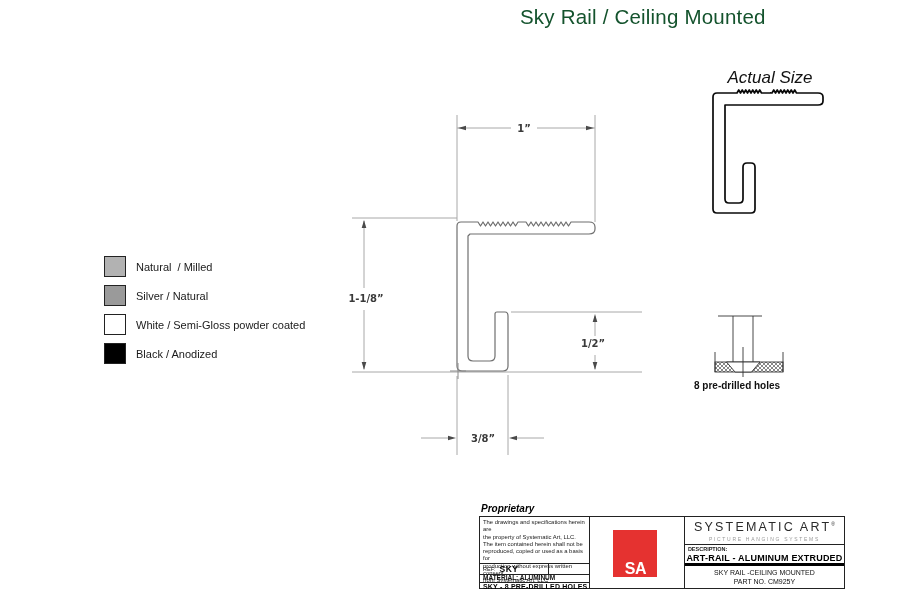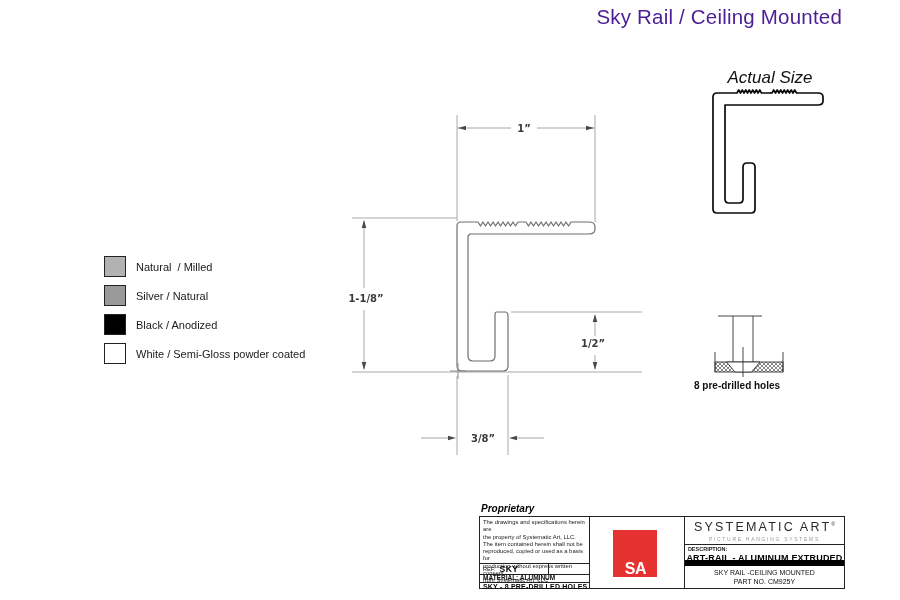--- a/index.html
+++ b/index.html
@@ -1,22 +1,22 @@
 <!DOCTYPE html>
 <html><head>
 <meta charset="utf-8">
 <style>
   * { margin:0; padding:0; box-sizing:border-box; }
   html,body { width:900px; height:600px; background:#fff; overflow:hidden; }
   body { font-family:"Liberation Sans", sans-serif; color:#1c1c1c; position:relative; }
   .abs { position:absolute; }
 
   
-  .page-title { left:520px; top:5px; width:322px; text-align:right;
-    font-size:20.5px; font-weight:400; letter-spacing:0.2px; color:#4c1d95; }
+  .page-title { left:520px; top:5px; width:322px; text-align:left;
+    font-size:20.5px; font-weight:400; letter-spacing:0.2px; color:#14532d; }
 
   
   .actual-label { left:700px; top:68px; width:140px; text-align:center;
     font-style:italic; font-size:17px; color:#111; }
 
   
   .colors { left:96px; top:256px; }
   .colors-heading { font-size:11.5px; font-weight:bold; color:#000; margin-bottom:16px; }
   .color-row { display:flex; align-items:center; margin-bottom:8px; height:21px;padding-left:8px; }
   .swatch { width:22px; height:21px; border:1px solid #222; flex:0 0 auto; }
@@ -47,21 +47,21 @@
     font-size:7px; font-weight:bold; line-height:1; color:#000; letter-spacing:0.2px; }
 
   .logo { position:absolute; left:23px; top:13px; width:44px; height:47px;
     display:flex; align-items:flex-end; justify-content:center; }
   .logo-text { color:#fff; font-weight:bold; font-size:16px; line-height:1; padding-bottom:0; letter-spacing:-0.5px; }
 
   .tbr-header { height:29px; border-bottom:1px solid #222; text-align:center; padding-top:4px; }
   .company { font-size:12.5px; letter-spacing:2.2px; color:#2a2a2a; line-height:1.1; white-space:nowrap; }
   .company sup { font-size:5px; letter-spacing:0; }
   .tagline { font-size:5px; letter-spacing:1.7px; color:#999; margin-top:1px; }
-  .tbr-desc { height:21px; border-bottom:6px solid #000000; position:relative; text-align:center; }
+  .tbr-desc { height:21px; border-bottom:3px solid #000000; position:relative; text-align:center; }
   .desc-label { position:absolute; left:3px; top:1px; font-size:5.5px; font-weight:bold; color:#222; }
   .desc-value { padding-top:8px; font-size:9px; font-weight:bold; color:#000; letter-spacing:0.2px; white-space:nowrap; }
   .tbr-part { height:22px; text-align:center; padding-top:2px; }
   .product-line { font-size:7px; color:#111; line-height:9px; }
   .partno-line { font-size:7px; color:#111; line-height:9px; }
 </style>
 </head>
 <body>
 
 <div class="abs page-title">Sky Rail / Ceiling Mounted</div>
@@ -144,26 +144,26 @@
 <div class="abs colors">
   <div class="color-row">
     <span class="swatch" style="background-color: rgb(178, 178, 178);"></span>
     <span class="color-label">Natural  / Milled</span>
   </div>
   <div class="color-row">
     <span class="swatch" style="background-color: rgb(154, 154, 154);"></span>
     <span class="color-label">Silver / Natural</span>
   </div>
   <div class="color-row">
+    <span class="swatch" style="background-color: rgb(255, 255, 255);"></span>
+    <span class="color-label">White / Semi-Gloss powder coated</span>
+  </div>
+  <div class="color-row">
     <span class="swatch" style="background-color: rgb(0, 0, 0);"></span>
     <span class="color-label">Black / Anodized</span>
-  </div>
-  <div class="color-row">
-    <span class="swatch" style="background-color: rgb(255, 255, 255);"></span>
-    <span class="color-label">White / Semi-Gloss powder coated</span>
   </div>
 </div>
 
 <div class="abs prop-heading">Proprietary</div>
 
 <div class="abs tb">
   <div class="tb-left">
     <div class="prop-text">
       <div>The drawings and specifications herein are</div>
       <div>the property of Systematic Art, LLC.</div>

